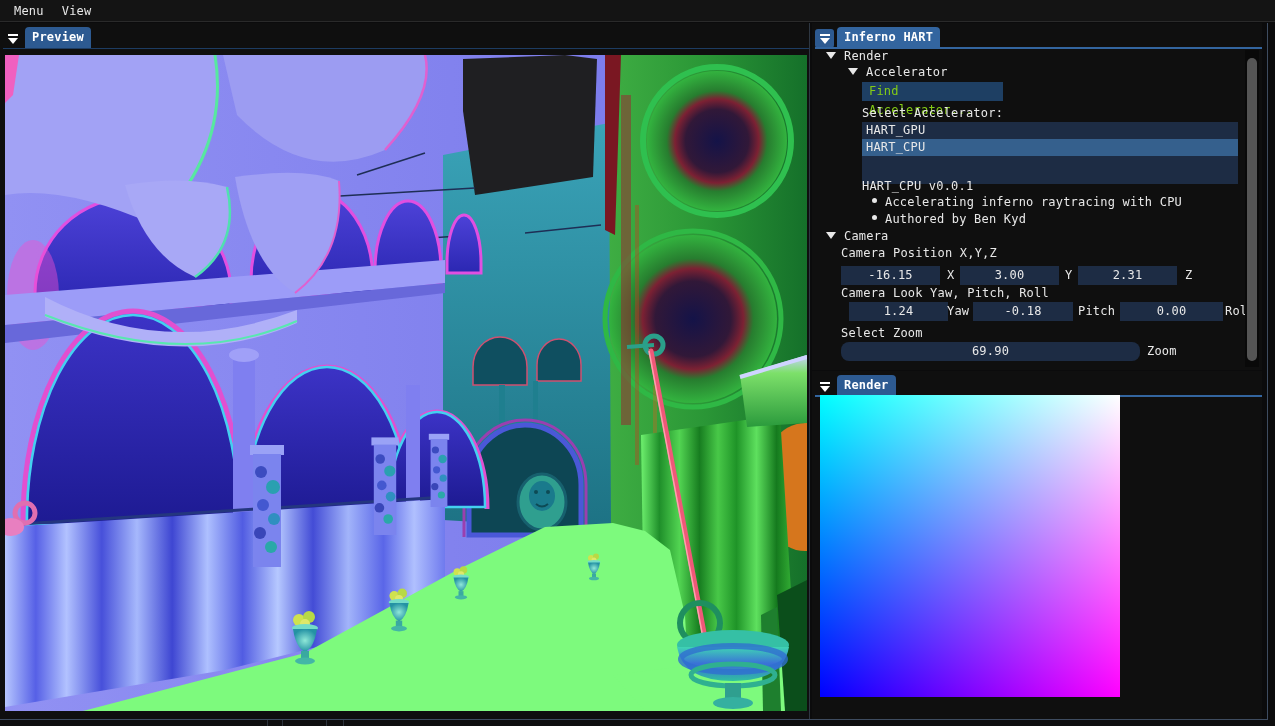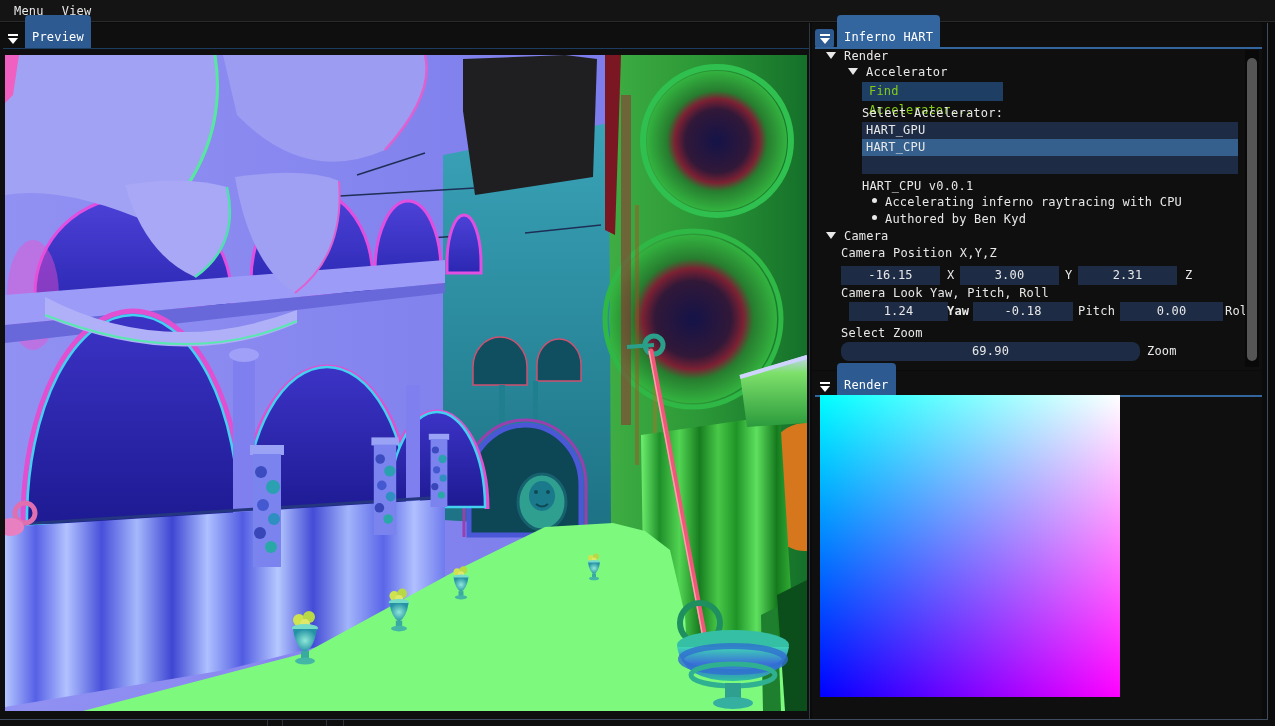--- a/index.html
+++ b/index.html
@@ -19,21 +19,21 @@
   
   .window { position:absolute; background:var(--panel,#0f0f0f); }
   .tab-bar { position:absolute; top:5px; left:3px; right:0; height:20px; display:flex; align-items:flex-end; }
   .tab-underline { position:absolute; left:0; right:0; bottom:-1px; height:2px; background:var(--tab-bright,#33659f); }
   .tab-underline.dim { height:1px; background:#1d3c62; }
   .win-menu-btn { width:19px; height:19px; border-radius:3px; display:flex; flex-direction:column;
     align-items:center; justify-content:center; margin-right:3px; cursor:pointer; }
   .win-menu-btn.active { background:var(--tab,#2d5a91); }
   .wm-bar { width:10px; height:2px; background:#fff; margin-bottom:2px; }
   .wm-tri { width:0; height:0; border-left:5px solid transparent; border-right:5px solid transparent; border-top:6px solid #fff; }
-  .tab { background:var(--tab,#2d5a91); color:#fff; padding:15px 7px 4px; border-radius:4px 4px 0 0; cursor:pointer; white-space:nowrap; }
+  .tab { background:var(--tab,#2d5a91); color:#fff; padding:3px 7px 4px; border-radius:4px 4px 0 0; cursor:pointer; white-space:nowrap;font-weight:bold; }
   .tab.bright { background:var(--tab-bright,#33659f); }
   
   #preview-window { left:0; top:23px; width:810px; height:696px; }
   #preview-viewport { position:absolute; left:5px; top:32px; width:802px; height:656px; background:#000; }
   #preview-viewport svg { display:block; width:802px; height:656px; }
   
   #inspector-window { left:812px; top:23px; width:450px; height:347px; }
   .iw-content { position:absolute; top:25px; left:0; width:433px; height:322px; overflow:hidden; }
   .row { position:absolute; left:0; width:433px; height:16px; line-height:16px; white-space:nowrap; }
   .tree-row { cursor:pointer; }
@@ -305,21 +305,21 @@
       <span class="tree-arrow"></span><span>Render</span>
     </div>
     <div class="row tree-row" style="top:16px; padding-left:36px;">
       <span class="tree-arrow"></span><span>Accelerator</span>
     </div>
 
     <div class="btn" style="top:34px; left:50px; width:141px;">Find Accelerator...</div>
 
     <div class="row" style="top:57px; padding-left:50px;">Select Accelerator:</div>
 
-    <div class="listbox" style="top:74px; left:50px; width:376px; height:52px;">
+    <div class="listbox" style="top:74px; left:50px; width:376px; height:62px;">
       <div class="list-option">HART_GPU</div>
       <div class="list-option selected">HART_CPU</div>
     </div>
 
     <div class="row" style="top:130px; padding-left:50px;">HART_CPU v0.0.1</div>
     <div class="row" style="top:163px; padding-left:50px;">
       <span class="bullet-dot"></span><span>Authored by Ben Kyd</span>
     </div>
     <div class="row" style="top:146px; padding-left:50px;">
       <span class="bullet-dot"></span><span>Accelerating inferno raytracing with CPU</span>
@@ -335,21 +335,21 @@
       <span class="field-label" style="left:135px;">X</span>
       <div class="field" style="left:148px; width:99px;">3.00</div>
       <span class="field-label" style="left:253px;">Y</span>
       <div class="field" style="left:266px; width:99px;">2.31</div>
       <span class="field-label" style="left:373px;">Z</span>
     </div>
 
     <div class="row" style="top:237px; padding-left:29px;">Camera Look Yaw, Pitch, Roll</div>
     <div class="row" style="top:254px; height:19px;">
       <div class="field" style="left:37px; width:99px;">1.24</div>
-      <span class="field-label" style="left:135px;font-weight:bold;">Yaw</span>
+      <span class="field-label" style="left:135px;">Yaw</span>
       <div class="field" style="left:161px; width:100px;">-0.18</div>
       <span class="field-label" style="left:266px;">Pitch</span>
       <div class="field" style="left:308px; width:103px;">0.00</div>
       <span class="field-label" style="left:413px;">Roll</span>
     </div>
 
     <div class="row" style="top:277px; padding-left:29px;">Select Zoom</div>
     <div class="row" style="top:294px; height:19px;">
       <div class="field" style="left:29px; width:299px;border-radius:8px;">69.90</div>
       <span class="field-label" style="left:335px;">Zoom</span>

